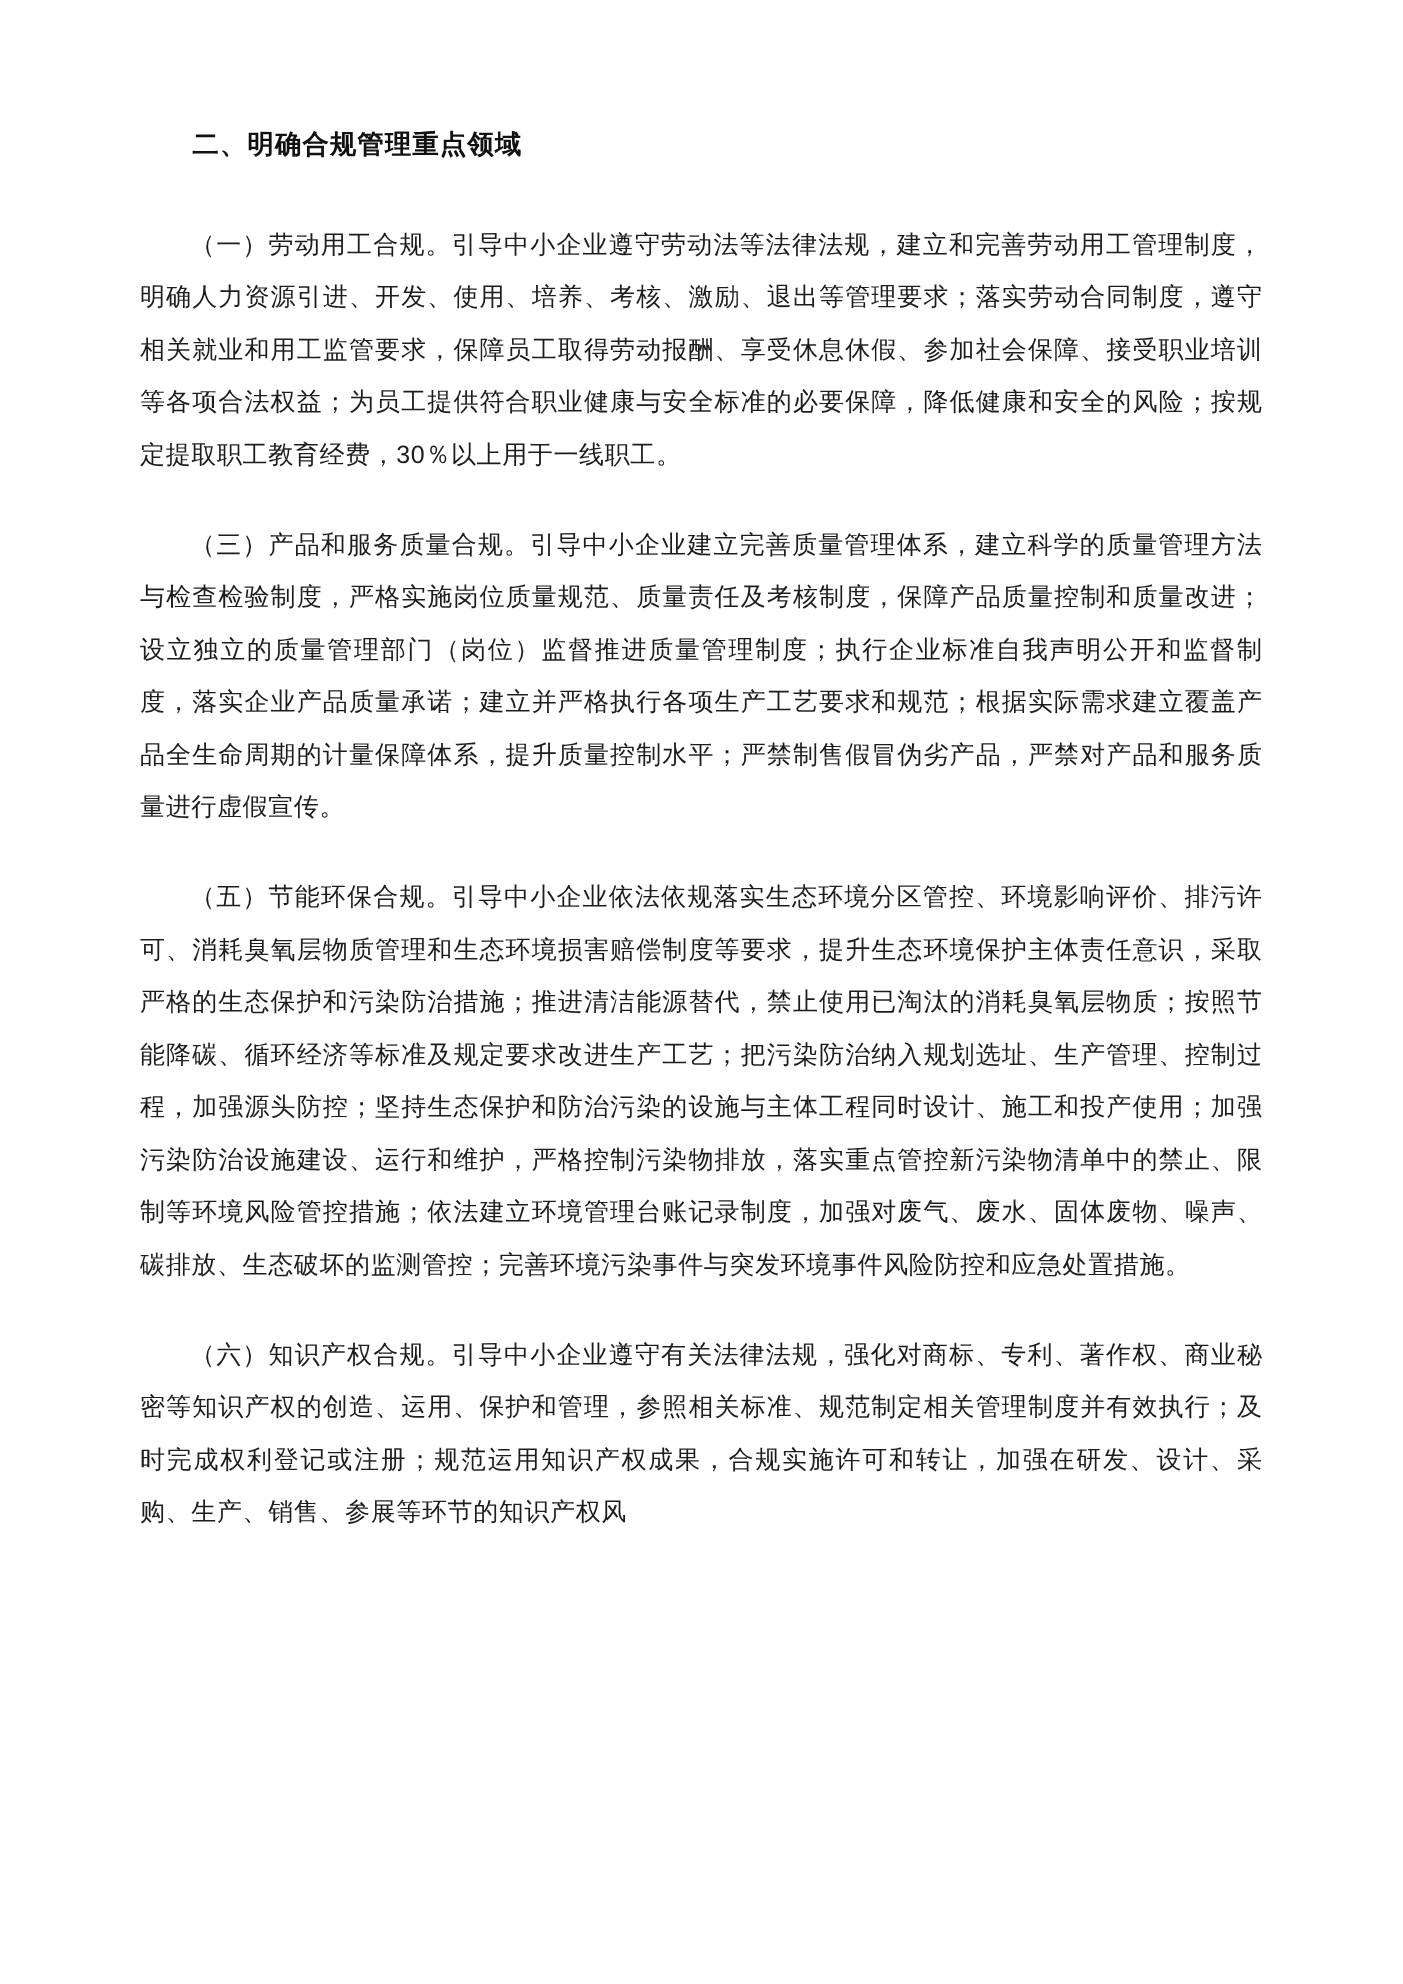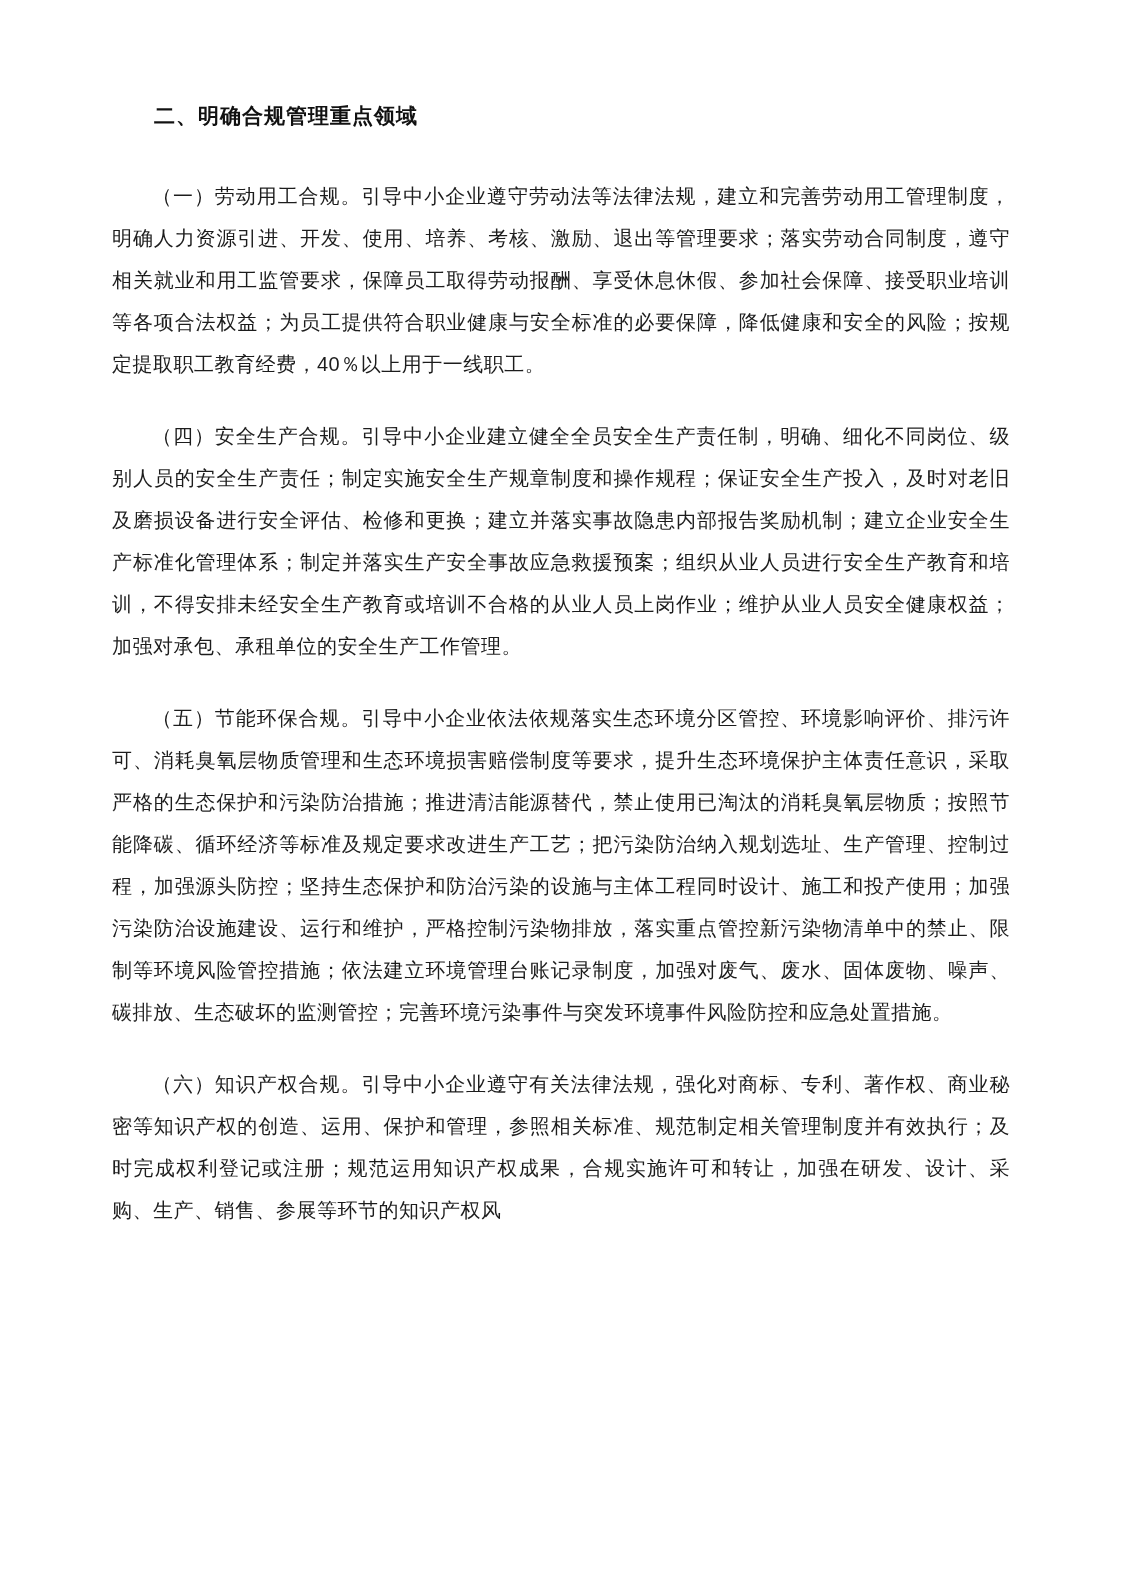--- a/index.html
+++ b/index.html
@@ -38,18 +38,18 @@
     letter-spacing: 0.5px;
     word-break: break-all;
   }
 </style>
 </head>
 <body>
 
 <div class="page">
   <h2 class="heading">二、明确合规管理重点领域</h2>
   <div class="body-text">
-      <p class="para">（一）劳动用工合规。引导中小企业遵守劳动法等法律法规，建立和完善劳动用工管理制度，明确人力资源引进、开发、使用、培养、考核、激励、退出等管理要求；落实劳动合同制度，遵守相关就业和用工监管要求，保障员工取得劳动报酬、享受休息休假、参加社会保障、接受职业培训等各项合法权益；为员工提供符合职业健康与安全标准的必要保障，降低健康和安全的风险；按规定提取职工教育经费，40％以上用于一线职工。</p>
-      <p class="para">（四）安全生产合规。引导中小企业建立健全全员安全生产责任制，明确、细化不同岗位、级别人员的安全生产责任；制定实施安全生产规章制度和操作规程；保证安全生产投入，及时对老旧及磨损设备进行安全评估、检修和更换；建立并落实事故隐患内部报告奖励机制；建立企业安全生产标准化管理体系；制定并落实生产安全事故应急救援预案；组织从业人员进行安全生产教育和培训，不得安排未经安全生产教育或培训不合格的从业人员上岗作业；维护从业人员安全健康权益；加强对承包、承租单位的安全生产工作管理。</p>
+      <p class="para">（一）劳动用工合规。引导中小企业遵守劳动法等法律法规，建立和完善劳动用工管理制度，明确人力资源引进、开发、使用、培养、考核、激励、退出等管理要求；落实劳动合同制度，遵守相关就业和用工监管要求，保障员工取得劳动报酬、享受休息休假、参加社会保障、接受职业培训等各项合法权益；为员工提供符合职业健康与安全标准的必要保障，降低健康和安全的风险；按规定提取职工教育经费，30％以上用于一线职工。</p>
+      <p class="para">（三）产品和服务质量合规。引导中小企业建立完善质量管理体系，建立科学的质量管理方法与检查检验制度，严格实施岗位质量规范、质量责任及考核制度，保障产品质量控制和质量改进；设立独立的质量管理部门（岗位）监督推进质量管理制度；执行企业标准自我声明公开和监督制度，落实企业产品质量承诺；建立并严格执行各项生产工艺要求和规范；根据实际需求建立覆盖产品全生命周期的计量保障体系，提升质量控制水平；严禁制售假冒伪劣产品，严禁对产品和服务质量进行虚假宣传。</p>
       <p class="para">（五）节能环保合规。引导中小企业依法依规落实生态环境分区管控、环境影响评价、排污许可、消耗臭氧层物质管理和生态环境损害赔偿制度等要求，提升生态环境保护主体责任意识，采取严格的生态保护和污染防治措施；推进清洁能源替代，禁止使用已淘汰的消耗臭氧层物质；按照节能降碳、循环经济等标准及规定要求改进生产工艺；把污染防治纳入规划选址、生产管理、控制过程，加强源头防控；坚持生态保护和防治污染的设施与主体工程同时设计、施工和投产使用；加强污染防治设施建设、运行和维护，严格控制污染物排放，落实重点管控新污染物清单中的禁止、限制等环境风险管控措施；依法建立环境管理台账记录制度，加强对废气、废水、固体废物、噪声、碳排放、生态破坏的监测管控；完善环境污染事件与突发环境事件风险防控和应急处置措施。</p>
       <p class="para">（六）知识产权合规。引导中小企业遵守有关法律法规，强化对商标、专利、著作权、商业秘密等知识产权的创造、运用、保护和管理，参照相关标准、规范制定相关管理制度并有效执行；及时完成权利登记或注册；规范运用知识产权成果，合规实施许可和转让，加强在研发、设计、采购、生产、销售、参展等环节的知识产权风</p>
     </div>
 </div>
 
 </body></html>

